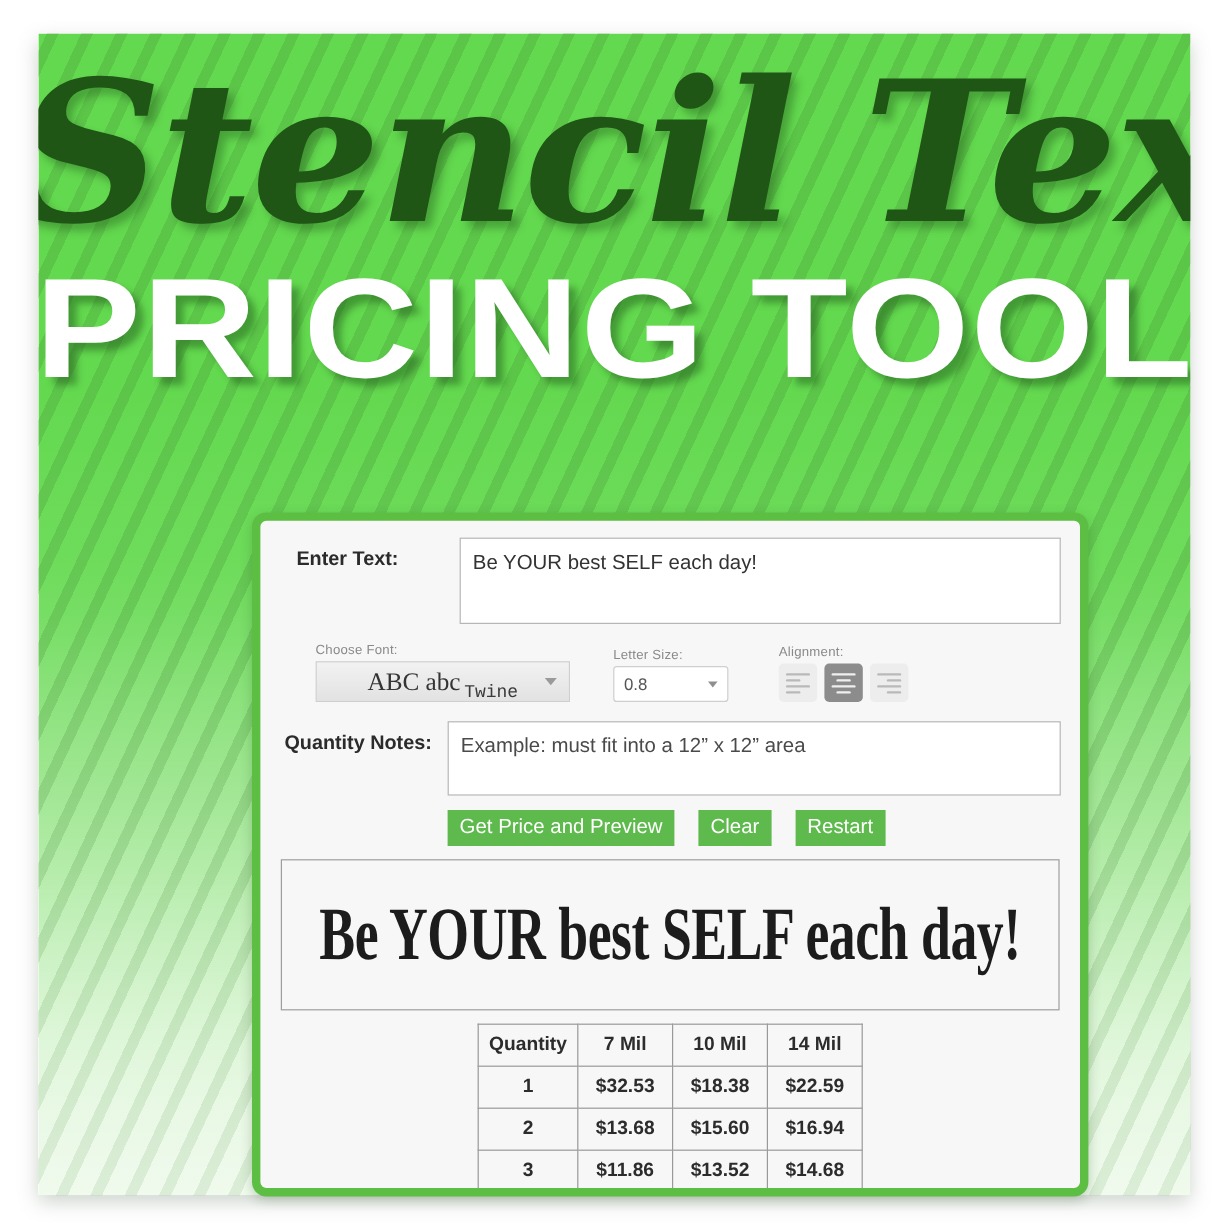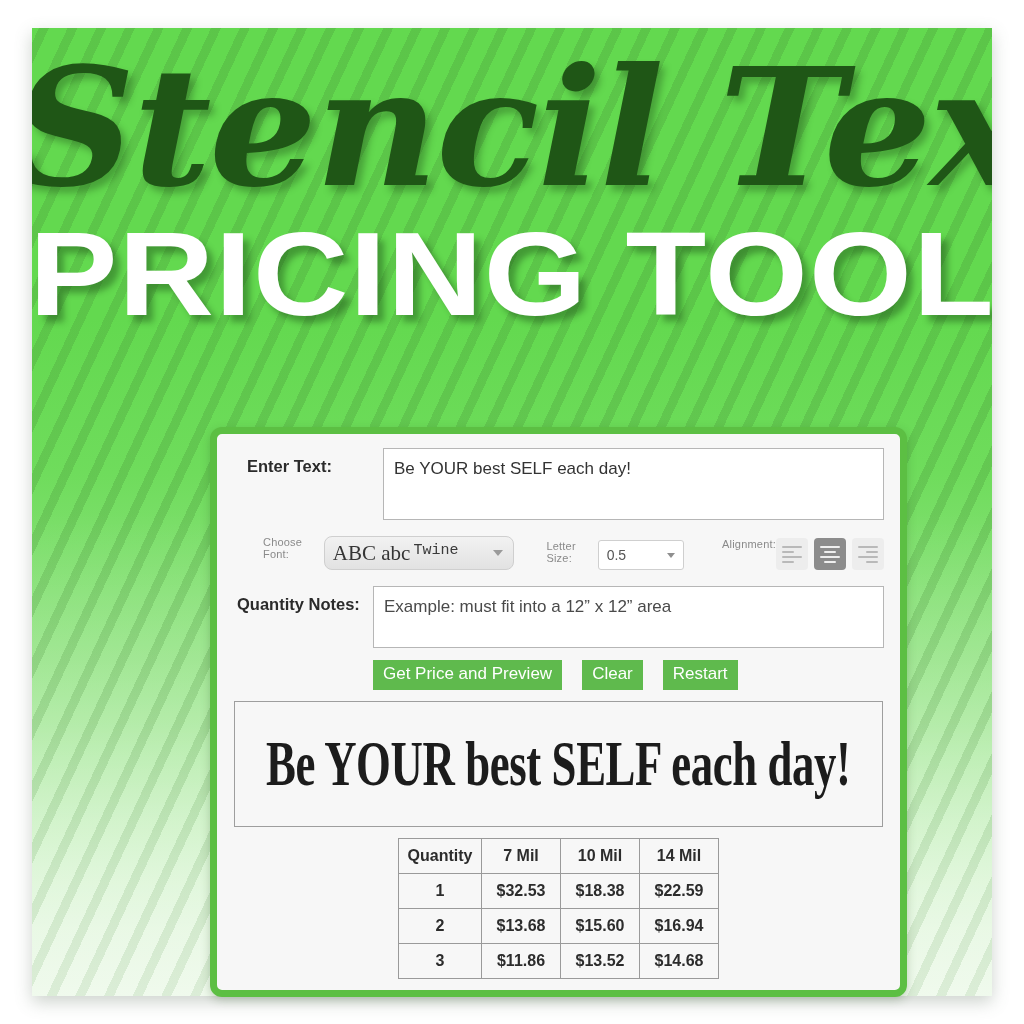--- a/index.html
+++ b/index.html
@@ -140,38 +140,39 @@
   .textbox.enter { height: 72px; }
   .textbox.notes { height: 62px; color: #4a4a4a; }
 
   
   .controls {
     display: flex;
     align-items: flex-end;
     margin: 16px 0 0 0;
     padding-left: 30px;
   }
-  .ctrl { display: flex; flex-direction: row; }
+  .ctrl { display: flex; flex-direction: column; }
   .ctrl-label {
     font-size: 11px;
     color: #8a8a8a;
     margin-bottom: 3px;
     letter-spacing: .2px;
   }
   .select-font {
     width: 212px;
     height: 34px;
     background: linear-gradient(to bottom, #f2f2f2, #e2e2e2);
     border: 1px solid #cfcfcf;
-    border-radius: 8px;
+    border-radius: 0;
     display: flex;
     align-items: center;
-    padding: 0 8px;
+    padding: 12px 8px;
     box-sizing: border-box;
     position: relative;
+    justify-content: center;
   }
   .font-sample {
     font-family: "Liberation Serif", serif;
     font-size: 21px;
     color: #343434;
     line-height: 1;
   }
   .font-name {
     font-family: Liberation Mono, monospace;
     font-size: 15px;
@@ -334,21 +335,21 @@
           <span class="font-name">Twine</span>
           <span class="caret"></span>
         </div>
       </div>
 
       <div class="gap-a"></div>
 
       <div class="ctrl">
         <div class="ctrl-label">Letter Size:</div>
         <div class="select-size">
-          <span>0.5</span>
+          <span>0.8</span>
           <span class="caret-sm"></span>
         </div>
       </div>
 
       <div class="gap-b"></div>
 
       <div class="ctrl">
         <div class="ctrl-label">Alignment:</div>
         <div class="align-group">
           <div class="align-btn align-left">

